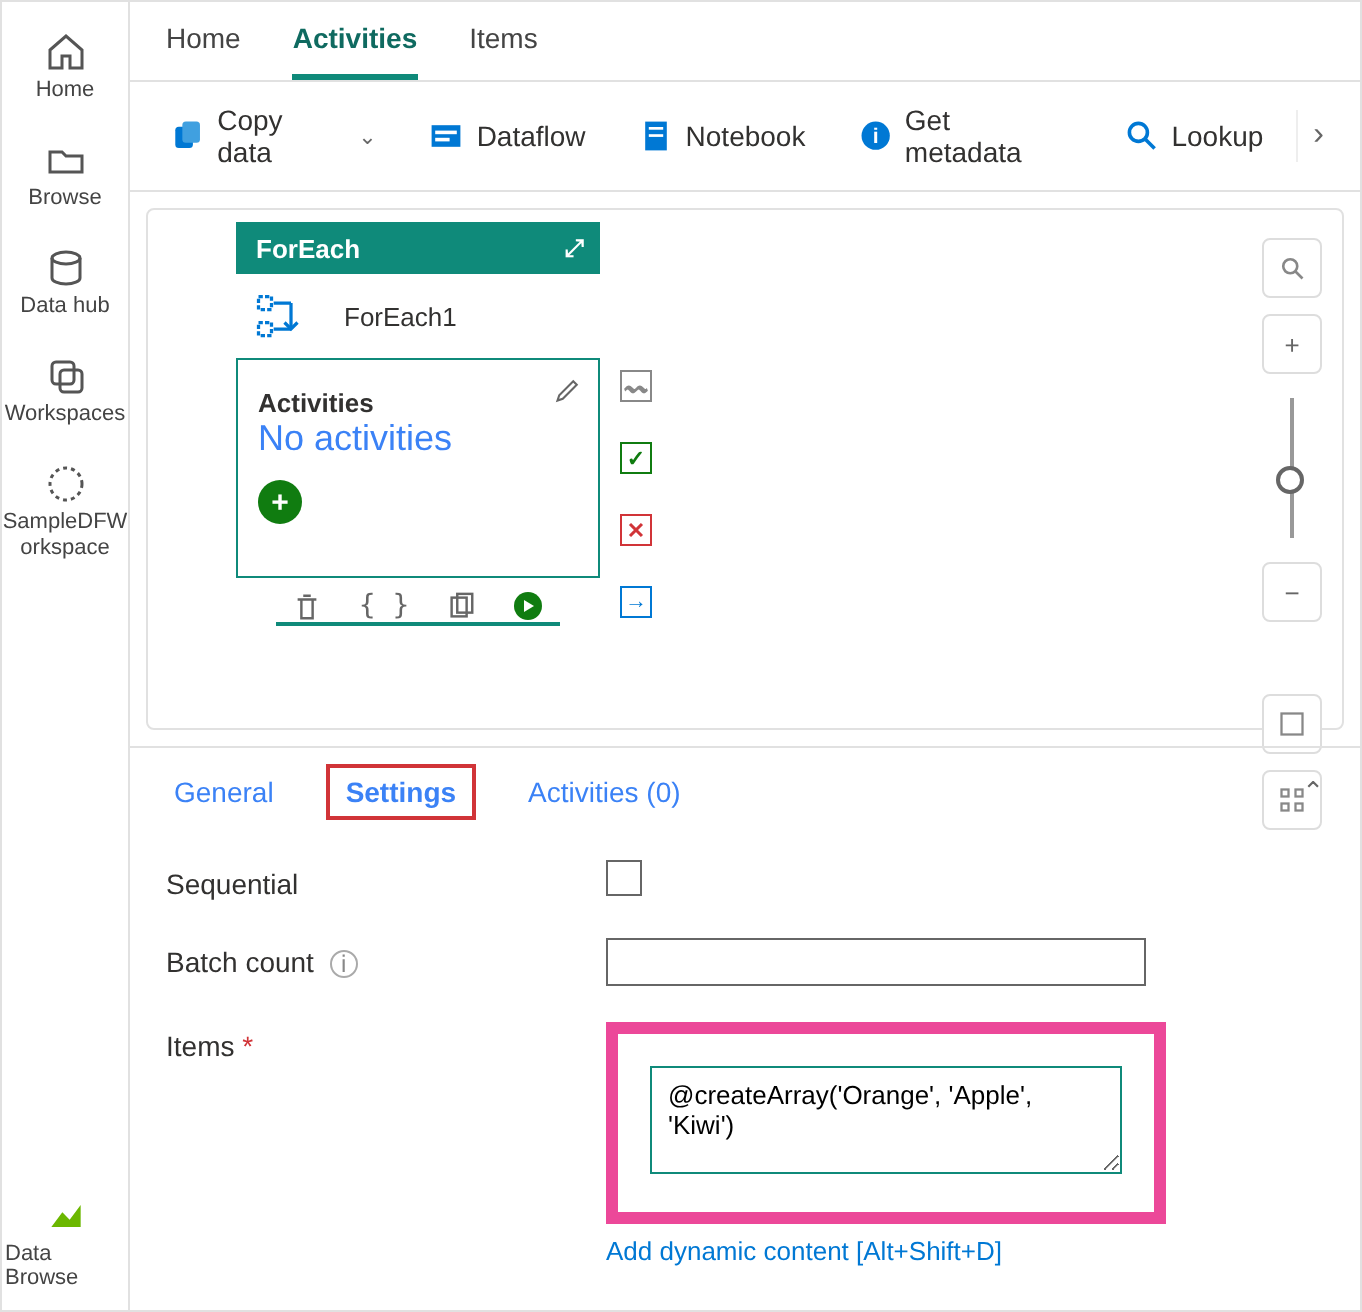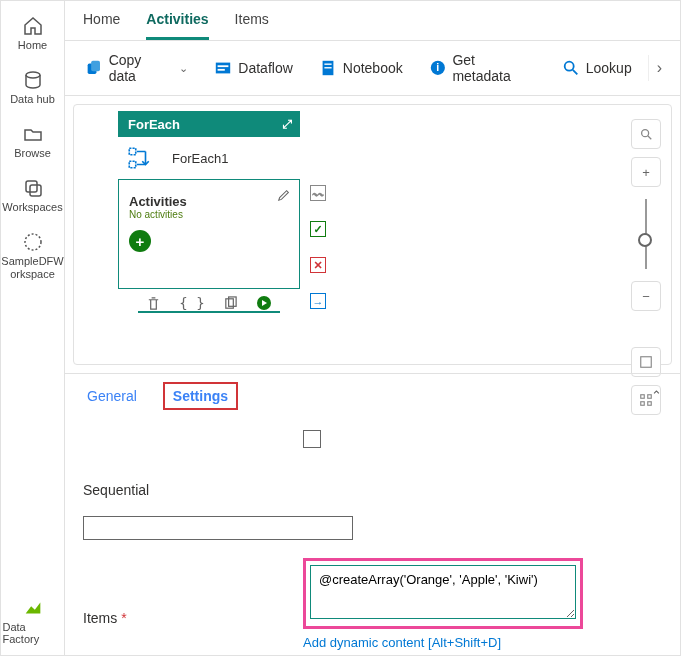--- a/index.html
+++ b/index.html
@@ -31,21 +31,21 @@
     .canvas { position: relative; width: 100%; height: 100%; border: 1px solid #e1e1e1; border-radius: 4px;}
     
     .foreach-box { position: absolute; left: 44px; top: 6px; width: 182px; }
     .foreach-header { background: #0f8a7a; color: #fff; font-weight: 600; font-size: 13px; padding: 4px 8px 4px 10px; display: flex; align-items: center; justify-content: space-between; height: 26px;}
     .foreach-header .expand { cursor: pointer; font-size: 12px;}
     .foreach-name { display: flex; align-items: center; gap: 20px; padding: 8px 4px 8px 8px; }
     .foreach-name svg { width: 26px; height: 26px; }
     .foreach-name span { font-size: 13px; color: #323130;}
     .activities-box { border: 1px solid #0f8a7a; height: 110px; position: relative; padding: 14px 10px 8px; }
     .activities-box .title { font-size: 13px; font-weight: 600;}
-    .activities-box .sub { font-size: 10px; color: #4d7c0f;}
+    .activities-box .sub { font-size: 18px; color: #3b82f6;}
     .activities-box .pencil { position: absolute; right: 8px; top: 8px; cursor: pointer; }
     .add-btn { width: 22px; height: 22px; background: #107c10; border-radius: 50%; display: flex; align-items:center; justify-content:center; color: #fff; font-size: 15px; font-weight: bold; margin-top: 10px; cursor: pointer;}
     .box-actions { display: flex; justify-content: center; gap: 18px; padding: 6px 0 0; color: #555; border-bottom: 2px solid #0f8a7a; margin: 0 20px;}
     .box-actions span { cursor: pointer; display:inline-flex; align-items:center;}
 
     .side-icons { position: absolute; left: 236px; top: 80px; display: flex; flex-direction: column; gap: 20px; }
     .side-icons div { width: 16px; height: 16px; border: 1px solid #999; display:flex; align-items:center; justify-content:center; font-size: 11px; font-weight: bold; cursor:pointer; background:#fff;}
     .side-icons .ok { color: #107c10; border-color:#107c10;}
     .side-icons .err { color: #d13438; border-color:#d13438;}
     .side-icons .arr { color: #0078d4; border-color:#0078d4;}
@@ -57,72 +57,72 @@
     .slider-thumb { width: 14px; height: 14px; border: 2px solid #666; border-radius: 50%; background: #fff; position: absolute; left: -7px; top: 34px;}
 
     
     .bottom { border-top: 1px solid #e1e1e1; padding: 8px 18px 28px; height: 282px; position: relative;}
     .btabs { display: flex; gap: 22px; align-items: center; margin-bottom: 20px;}
     .btab { padding: 6px 4px; cursor: pointer; font-size: 14px; color: #3b82f6;}
     .btab.active { border: 2px solid #d13438; padding: 4px 8px; font-weight: 700;}
     .collapse { position: absolute; right: 18px; top: 14px; cursor: pointer; color: #666;}
     
     .form-row { display: flex; align-items: flex-start; margin-bottom: 18px;}
-    .form-row label { width: 220px; font-size: 14px; color: #323130; padding-top: 4px; margin-top: 48px;}
+    .form-row label { width: 220px; font-size: 14px; color: #323130; padding-top: 4px;}
     .form-row label .req { color: #d13438; }
     .form-row label .info { color: #888; font-size: 12px; border: 1px solid #aaa; border-radius:50%; width:14px; height:14px; display:inline-flex; align-items:center; justify-content:center; margin-left:4px;}
     .form-ctrl { flex: 1; max-width: 280px;}
     .checkbox { width: 18px; height: 18px; border: 1px solid #666; display:inline-block; cursor:pointer;}
     .text-input { width: 270px; height: 24px; border: 1px solid #666; padding: 2px 6px; font-size:13px;}
-    .textarea-wrap { border: 3px solid #ec4899; padding: 4px; width: 280px;}
+    .textarea-wrap { border: 6px solid #ec4899; padding: 16px; width: 280px;}
     .items-textarea { width: 100%; height: 54px; border: 1px solid #0f8a7a; padding: 6px 8px; font-size: 13px; resize: both; font-family: inherit;}
     .dynamic-link { color: #0078d4; font-size: 13px; cursor: pointer; margin-top: 6px; display: inline-block; text-align: right;}
   </style>
 </head>
 <body>
 
 <div class="rail">
   <div class="rail-item">
     <svg>
         <path d="M3 10 L11 3 L19 10 V19 H13 V13 H9 V19 H3 Z"></path>
       </svg>
     <span>Home</span>
   </div>
   <div class="rail-item">
     <svg>
+        <path d="M3 7 H9 L11 9 H19 V17 H3 Z"></path>
+      </svg>
+    <span>Browse</span>
+  </div>
+  <div class="rail-item">
+    <svg>
         <ellipse cx="11" cy="6" rx="7" ry="3"></ellipse>
         <path d="M4 6 V16 A7 3 0 0 0 18 16 V6"></path>
       </svg>
     <span>Data hub</span>
-  </div>
-  <div class="rail-item">
-    <svg>
-        <path d="M3 7 H9 L11 9 H19 V17 H3 Z"></path>
-      </svg>
-    <span>Browse</span>
   </div>
   <div class="rail-item">
     <svg>
         <rect x="4" y="4" width="11" height="11" rx="2"></rect>
         <rect x="8" y="8" width="11" height="11" rx="2"></rect>
       </svg>
     <span>Workspaces</span>
   </div>
   <div class="rail-item">
     <svg>
         <circle cx="11" cy="11" r="8" stroke-dasharray="2 2"></circle>
       </svg>
     <span style="text-align:center; line-height:1.2;">SampleDFW orkspace</span>
   </div>
   <div class="rail-spacer"></div>
   <div class="rail-item factory">
     <svg viewBox="0 0 24 24">
         <path d="M4 18 L10 10 L14 14 L20 6 L20 18 Z" fill="#6bb700"></path>
       </svg>
-    <span>Data Factory</span>
+    <span>Data Browse</span>
   </div>
 </div>
 
 <div class="main">
 
   <div class="tabs">
     <div class="tab">Home</div>
     <div class="tab active">Activities</div>
     <div class="tab">Items</div>
   </div>
@@ -261,28 +261,30 @@
           </div>
       </div>
     </div>
   </div>
 
   <div class="bottom">
     <span class="collapse">⌃</span>
     <div class="btabs">
       <div class="btab">General</div>
       <div class="btab active"><span class="active-inner">Settings</span></div>
+      <div class="btab">Activities (0)</div>
     </div>
 
     <div class="form-row">
       <label>Sequential</label>
       <div class="form-ctrl"><span class="checkbox"></span></div>
     </div>
 
     <div class="form-row">
+      <label><span>Batch count</span> <span class="info">i</span></label>
       <div class="form-ctrl"><input class="text-input" style=""></div>
     </div>
 
     <div class="form-row">
       <label><span>Items</span> <span class="req">*</span></label>
       <div class="form-ctrl">
         <div class="textarea-wrap">
           <textarea class="items-textarea" style="">@createArray('Orange', 'Apple', 'Kiwi')</textarea>
         </div>
         <span class="dynamic-link">Add dynamic content [Alt+Shift+D]</span>

